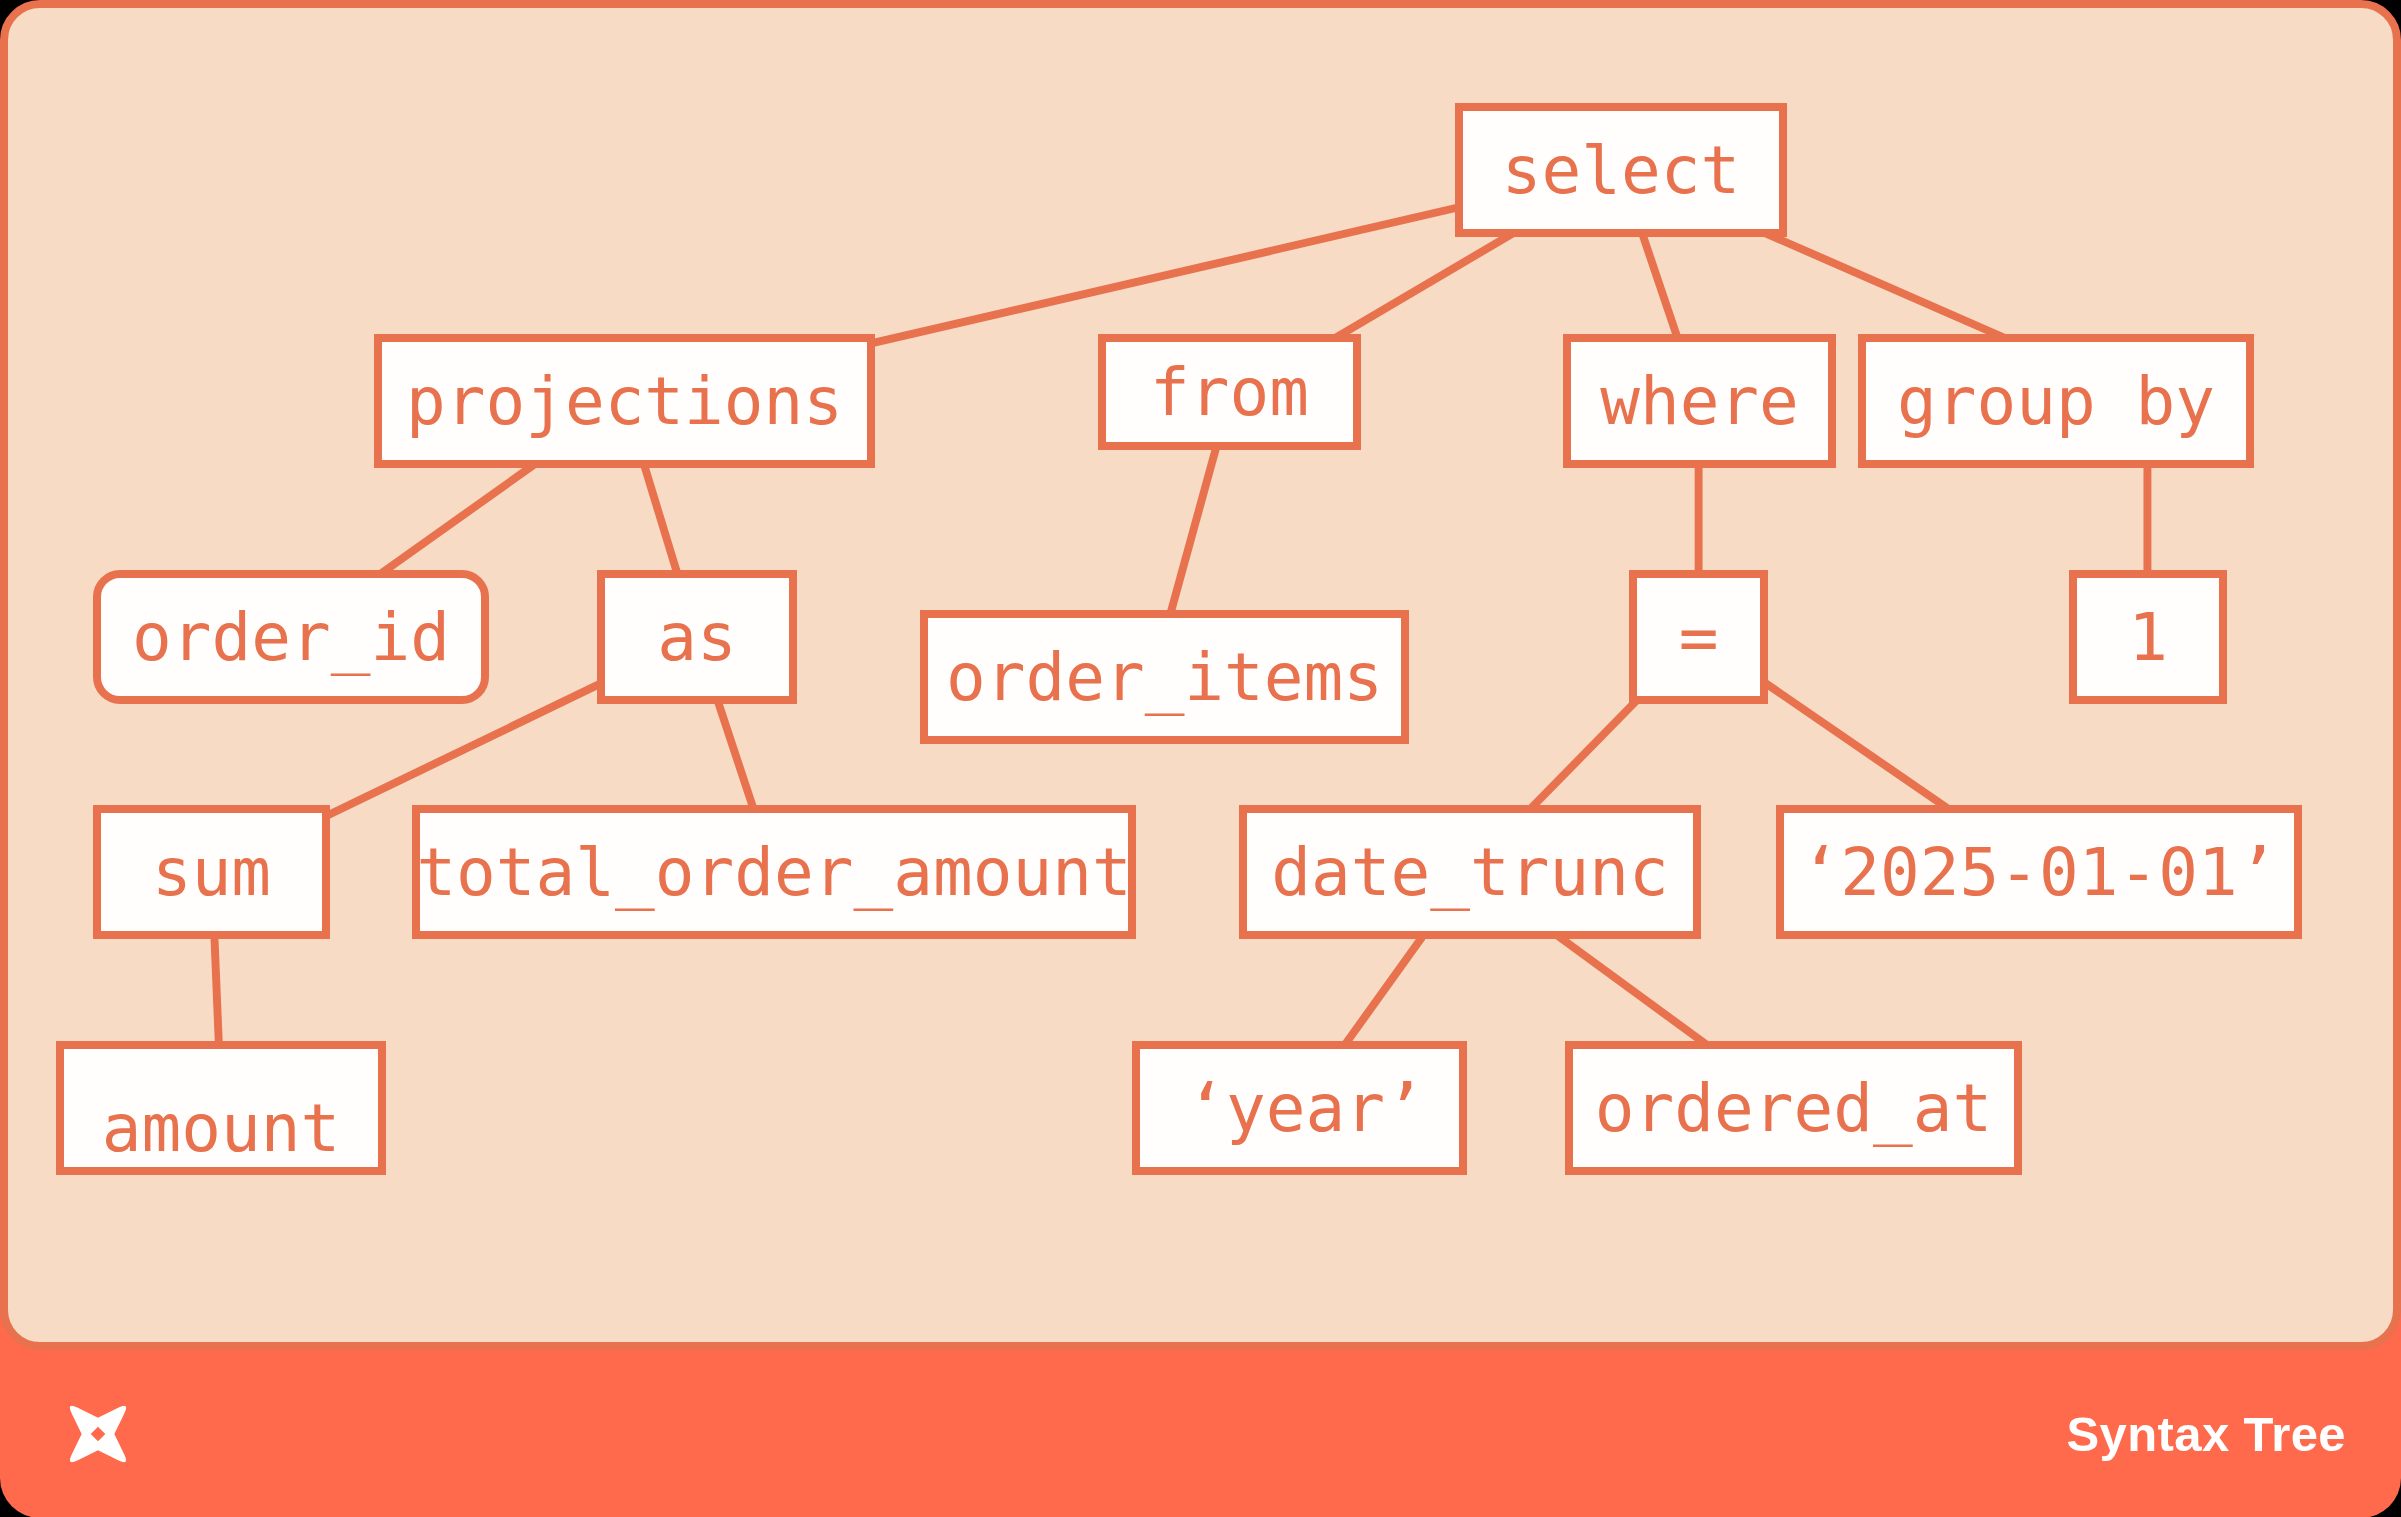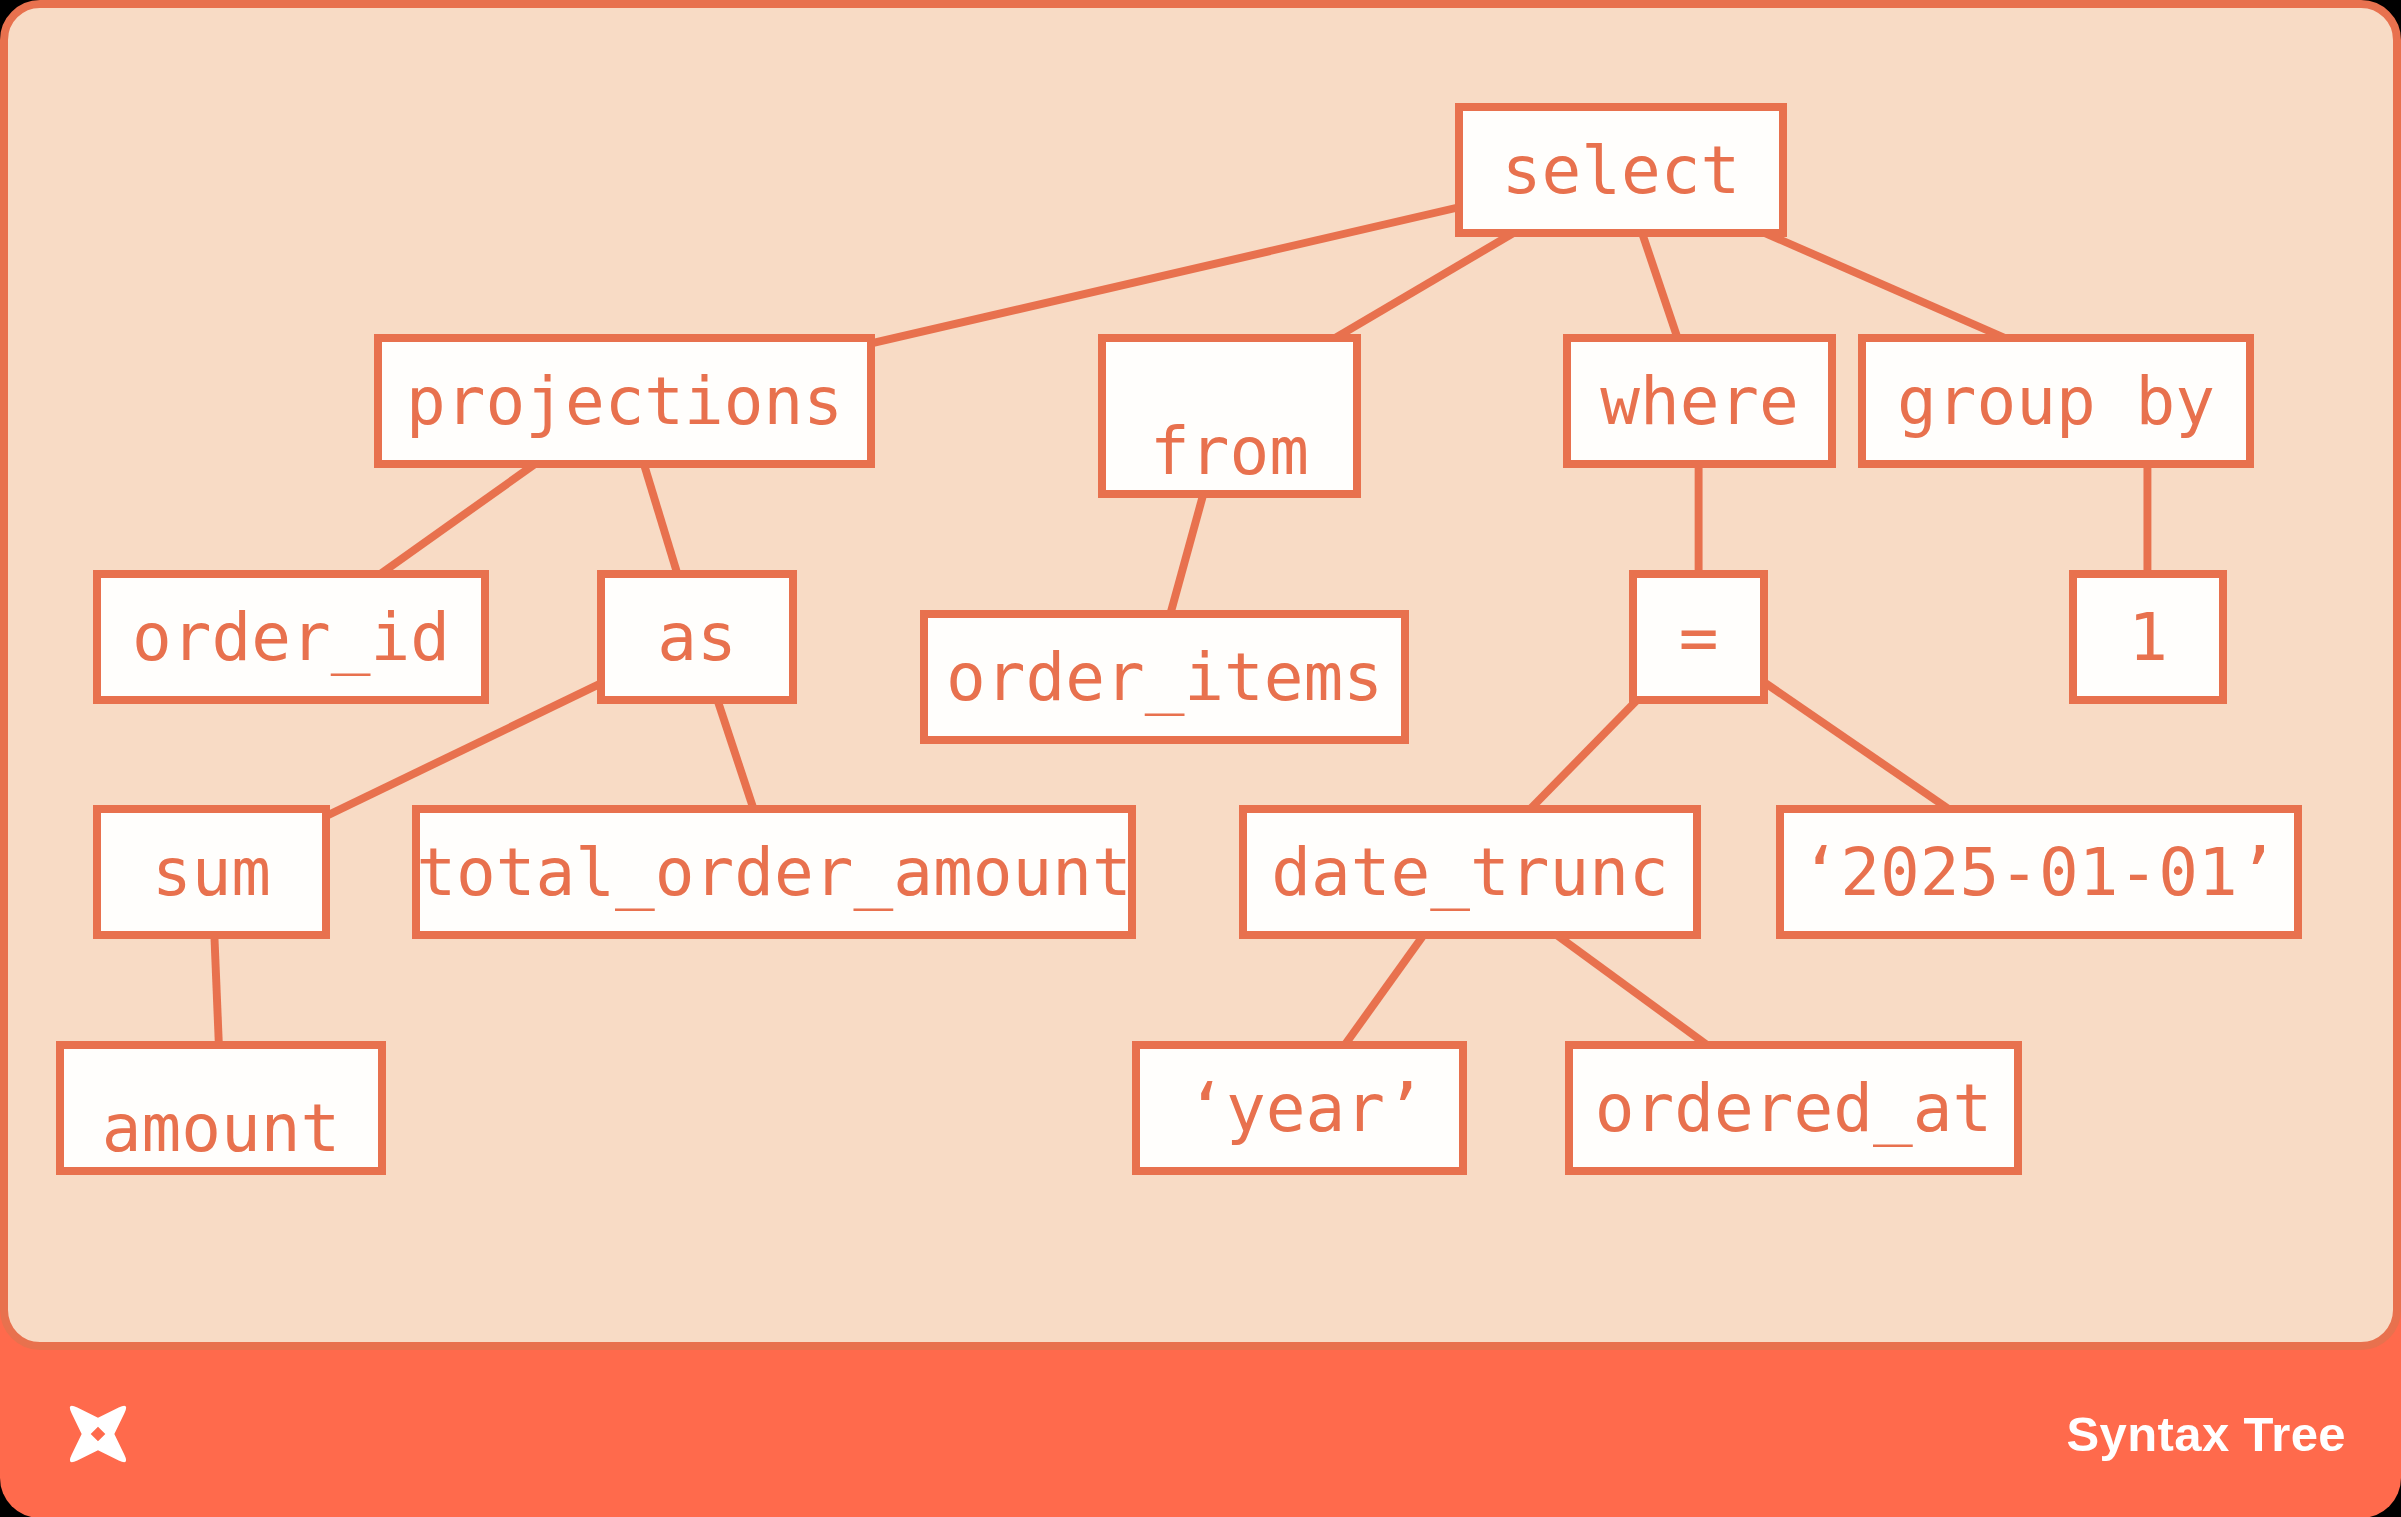--- a/index.html
+++ b/index.html
@@ -103,30 +103,30 @@
       <line x1="2440" y1="455" x2="2440" y2="724" stroke="#e8714e" stroke-width="9"></line>
     </svg>
 
   <div class="nodes-layer">
       <div class="node" style="left: 1455px; top: 103px; width: 332px; height: 134px;">
         <span>select</span>
       </div>
       <div class="node" style="left: 374px; top: 334px; width: 501px; height: 134px;">
         <span>projections</span>
       </div>
-      <div class="node" style="left: 1098px; top: 334px; width: 263px; height: 164px; align-items: flex-end;">
+      <div class="node" style="left: 1098px; top: 334px; width: 263px; height: 116px;">
         <span>from</span>
       </div>
       <div class="node" style="left: 1563px; top: 334px; width: 273px; height: 134px;">
         <span>where</span>
       </div>
       <div class="node" style="left: 1858px; top: 334px; width: 396px; height: 134px;">
         <span>group by</span>
       </div>
-      <div class="node" style="left: 93px; top: 570px; width: 396px; height: 134px;">
+      <div class="node" style="left: 93px; top: 570px; width: 396px; height: 134px; border-radius: 27px;">
         <span>order_id</span>
       </div>
       <div class="node" style="left: 597px; top: 570px; width: 200px; height: 134px;">
         <span>as</span>
       </div>
       <div class="node" style="left: 920px; top: 570px; width: 489px; height: 134px; margin-top: 40px;">
         <span>order_items</span>
       </div>
       <div class="node" style="left: 1629px; top: 570px; width: 139px; height: 134px;">
         <span>=</span>

